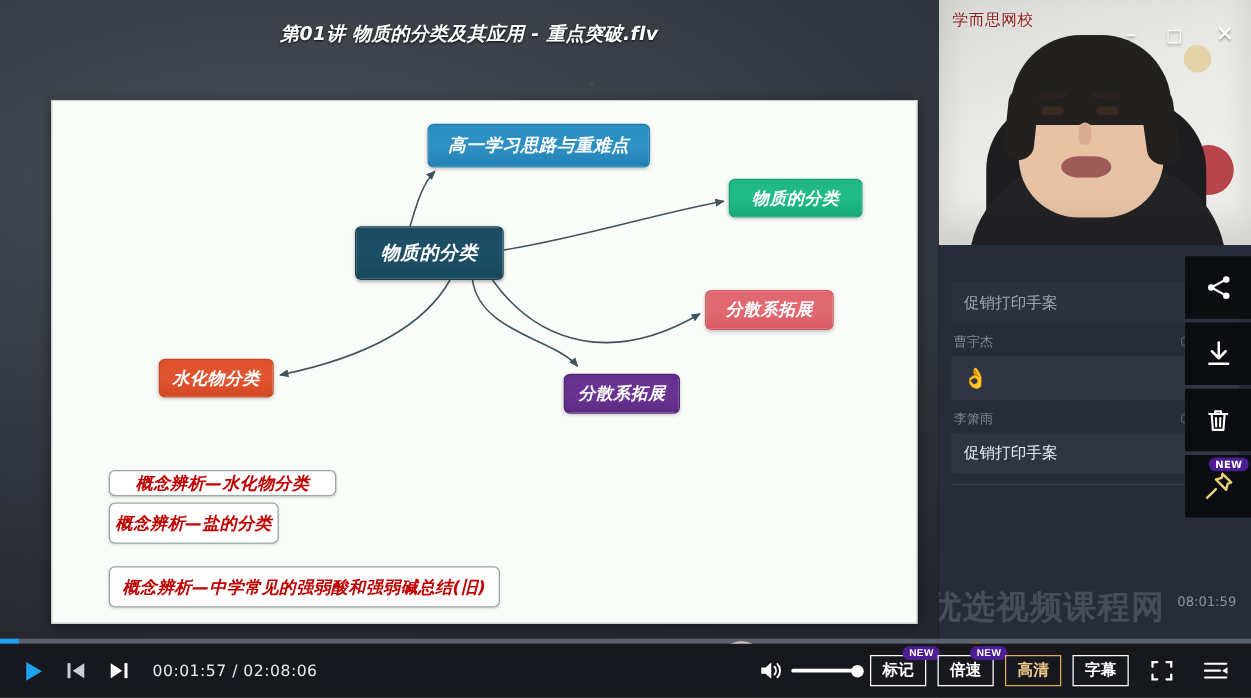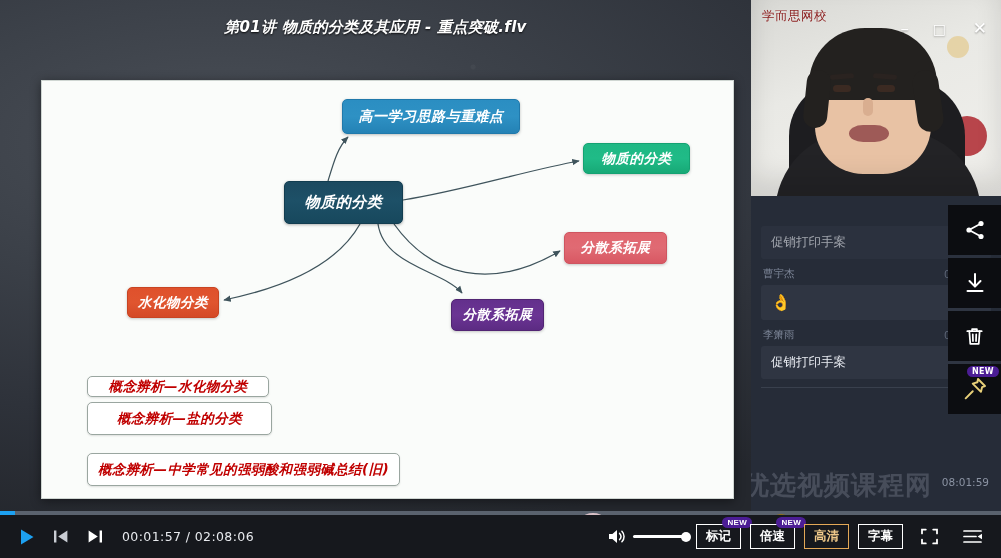--- a/index.html
+++ b/index.html
@@ -108,21 +108,21 @@
     background: #ffffff;
     border: 1px solid #9aa6a0;
     border-radius: 5px;
     color: #c00000; font-weight: bold;
     white-space: nowrap;
     letter-spacing: .4px;
     z-index: 3;
     box-shadow: 0 1px 2px rgba(0,0,0,.12);
   }
   .r1 { left: 45px; top: 267px; width: 182px; height: 21px; font-size: 13.5px; margin-top: 28px; }
-  .r2 { left: 45px; top: 321px; width: 185px; height: 33px; font-size: 13.5px; }
+  .r2 { left: 45px; top: 321px; width: 136px; height: 33px; font-size: 13.5px; }
   .r3 { left: 45px; top: 372px; width: 313px; height: 33px; font-size: 13.5px; }
 
   
   .rightpanel {
     position: absolute; left: 751px; top: 0; width: 250px; height: 558px;
     background: #20252f;
     overflow: hidden;
   }
   .camview {
     position: relative; width: 250px; height: 196px;

